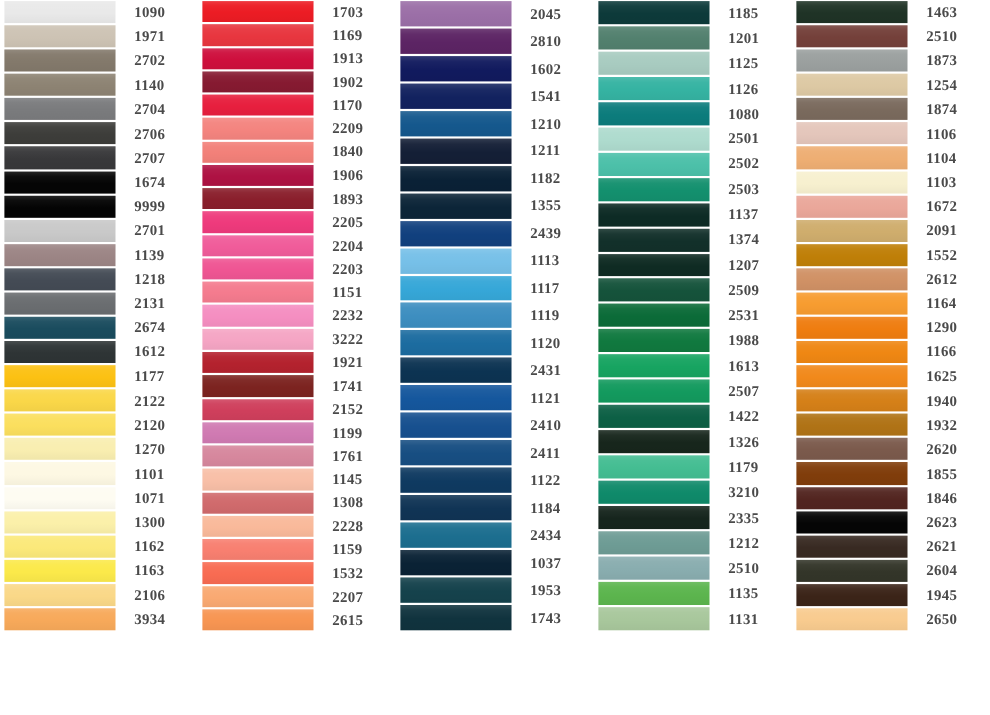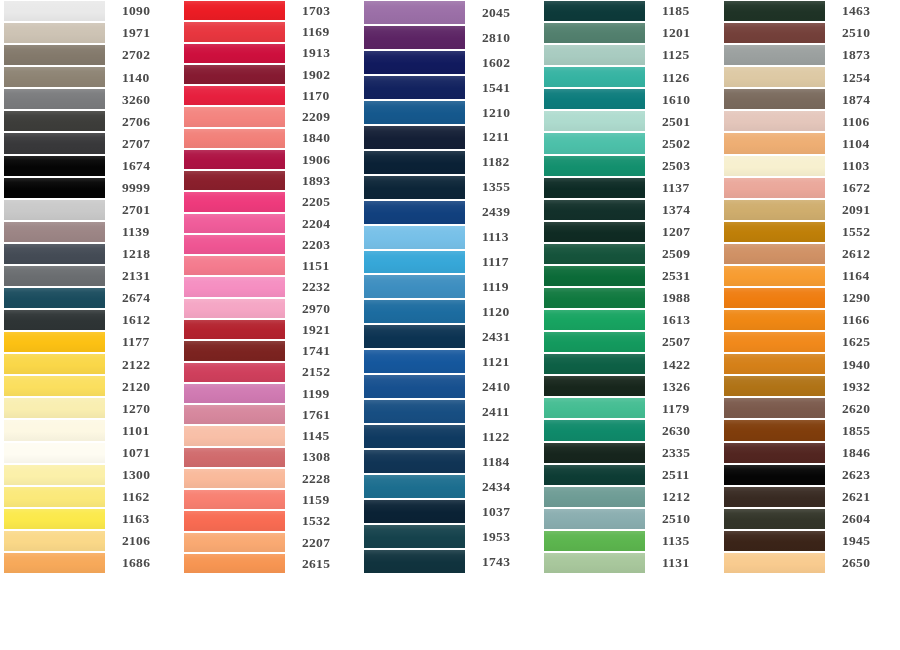--- a/index.html
+++ b/index.html
@@ -91,21 +91,21 @@
       <div class="row">
         <div class="swatch" style="background-color: rgb(141, 131, 115);">
           <div class="sheen"></div>
         </div>
         <div class="code">1140</div>
       </div>
       <div class="row">
         <div class="swatch" style="background-color: rgb(122, 123, 125);">
           <div class="sheen"></div>
         </div>
-        <div class="code">3260</div>
+        <div class="code">2704</div>
       </div>
       <div class="row">
         <div class="swatch" style="background-color: rgb(61, 61, 58);">
           <div class="sheen"></div>
         </div>
         <div class="code">2706</div>
       </div>
       <div class="row">
         <div class="swatch" style="background-color: rgb(56, 56, 58);">
           <div class="sheen"></div>
@@ -217,21 +217,21 @@
       <div class="row">
         <div class="swatch" style="background-color: rgb(250, 216, 136);">
           <div class="sheen"></div>
         </div>
         <div class="code">2106</div>
       </div>
       <div class="row">
         <div class="swatch" style="background-color: rgb(247, 169, 90);">
           <div class="sheen"></div>
         </div>
-        <div class="code">1686</div>
+        <div class="code">3934</div>
       </div>
     </div>
     <div class="column">
       <div class="row">
         <div class="swatch" style="background-color: rgb(236, 28, 36);">
           <div class="sheen"></div>
         </div>
         <div class="code">1703</div>
       </div>
       <div class="row">
@@ -309,21 +309,21 @@
       <div class="row">
         <div class="swatch" style="background-color: rgb(245, 142, 193);">
           <div class="sheen"></div>
         </div>
         <div class="code">2232</div>
       </div>
       <div class="row">
         <div class="swatch" style="background-color: rgb(245, 165, 196);">
           <div class="sheen"></div>
         </div>
-        <div class="code">2970</div>
+        <div class="code">3222</div>
       </div>
       <div class="row">
         <div class="swatch" style="background-color: rgb(180, 34, 46);">
           <div class="sheen"></div>
         </div>
         <div class="code">1921</div>
       </div>
       <div class="row">
         <div class="swatch" style="background-color: rgb(124, 35, 32);">
           <div class="sheen"></div>
@@ -553,21 +553,21 @@
       <div class="row">
         <div class="swatch" style="background-color: rgb(53, 179, 162);">
           <div class="sheen"></div>
         </div>
         <div class="code">1126</div>
       </div>
       <div class="row">
         <div class="swatch" style="background-color: rgb(12, 124, 124);">
           <div class="sheen"></div>
         </div>
-        <div class="code">1610</div>
+        <div class="code">1080</div>
       </div>
       <div class="row">
         <div class="swatch" style="background-color: rgb(174, 219, 206);">
           <div class="sheen"></div>
         </div>
         <div class="code">2501</div>
       </div>
       <div class="row">
         <div class="swatch" style="background-color: rgb(76, 192, 169);">
           <div class="sheen"></div>
@@ -643,33 +643,27 @@
       <div class="row">
         <div class="swatch" style="background-color: rgb(68, 189, 146);">
           <div class="sheen"></div>
         </div>
         <div class="code">1179</div>
       </div>
       <div class="row">
         <div class="swatch" style="background-color: rgb(15, 138, 106);">
           <div class="sheen"></div>
         </div>
-        <div class="code">2630</div>
+        <div class="code">3210</div>
       </div>
       <div class="row">
         <div class="swatch" style="background-color: rgb(22, 37, 29);">
           <div class="sheen"></div>
         </div>
         <div class="code">2335</div>
-      </div>
-      <div class="row">
-        <div class="swatch" style="background-color: rgb(13, 60, 52);">
-          <div class="sheen"></div>
-        </div>
-        <div class="code">2511</div>
       </div>
       <div class="row">
         <div class="swatch" style="background-color: rgb(110, 156, 149);">
           <div class="sheen"></div>
         </div>
         <div class="code">1212</div>
       </div>
       <div class="row">
         <div class="swatch" style="background-color: rgb(137, 173, 175);">
           <div class="sheen"></div>

